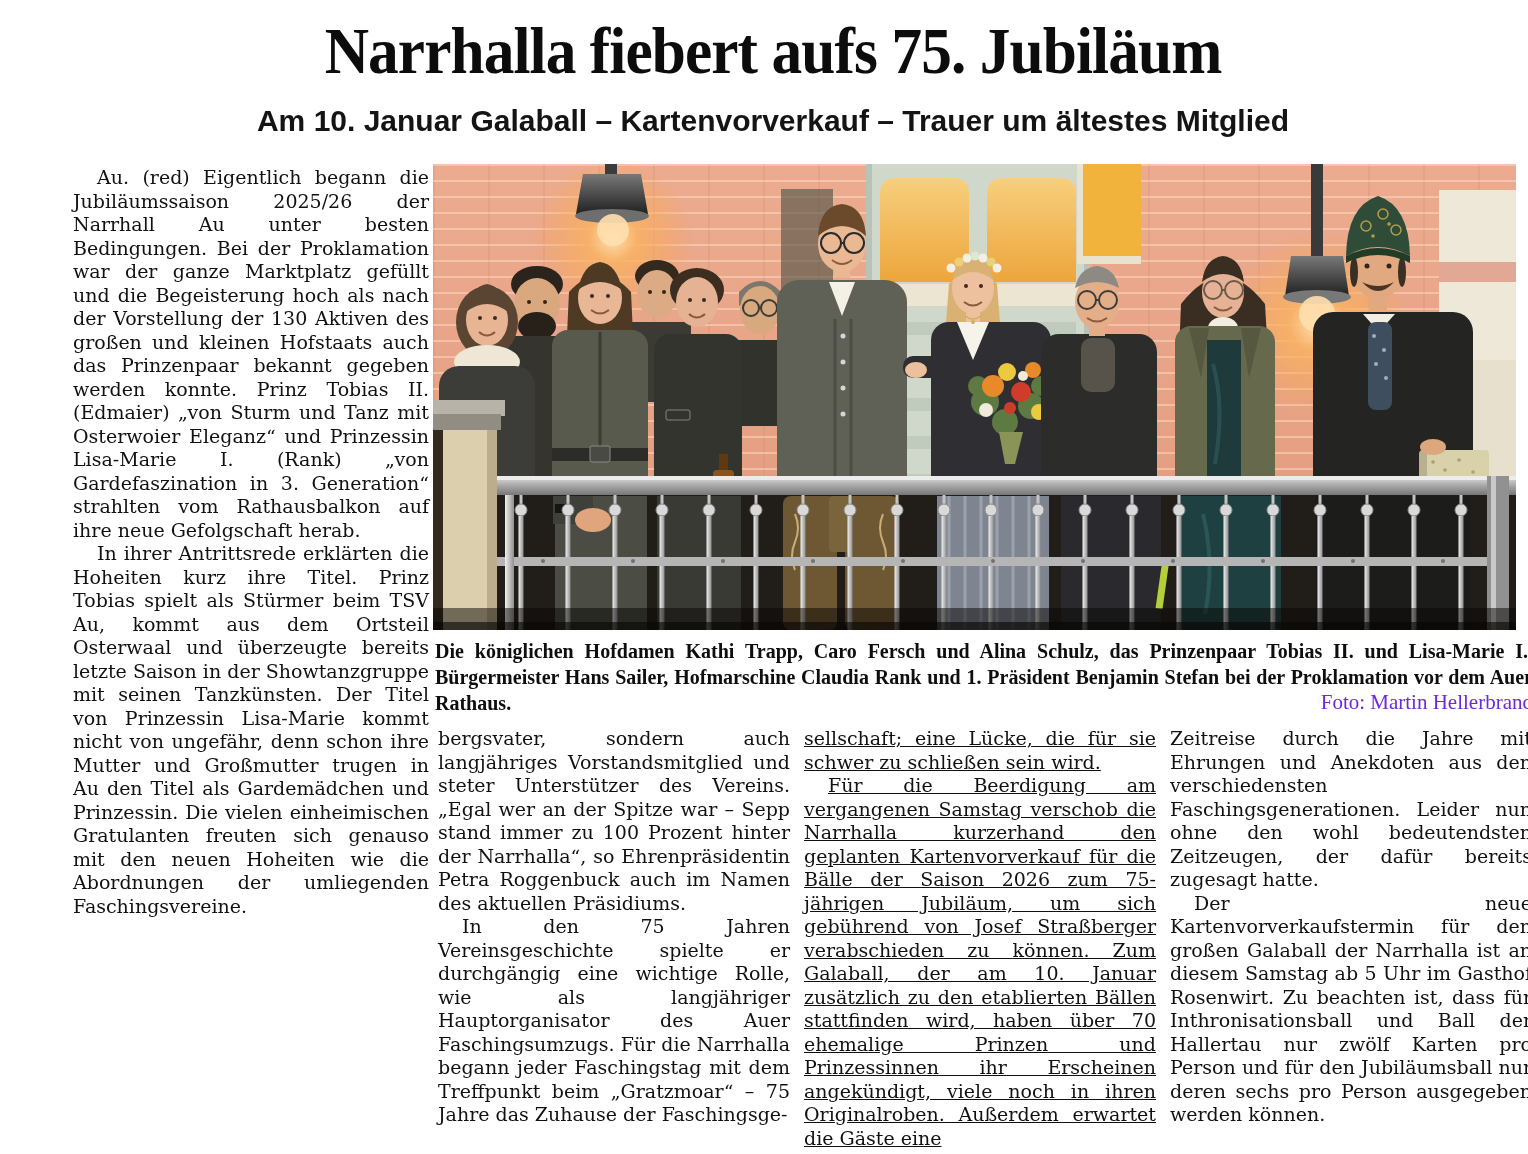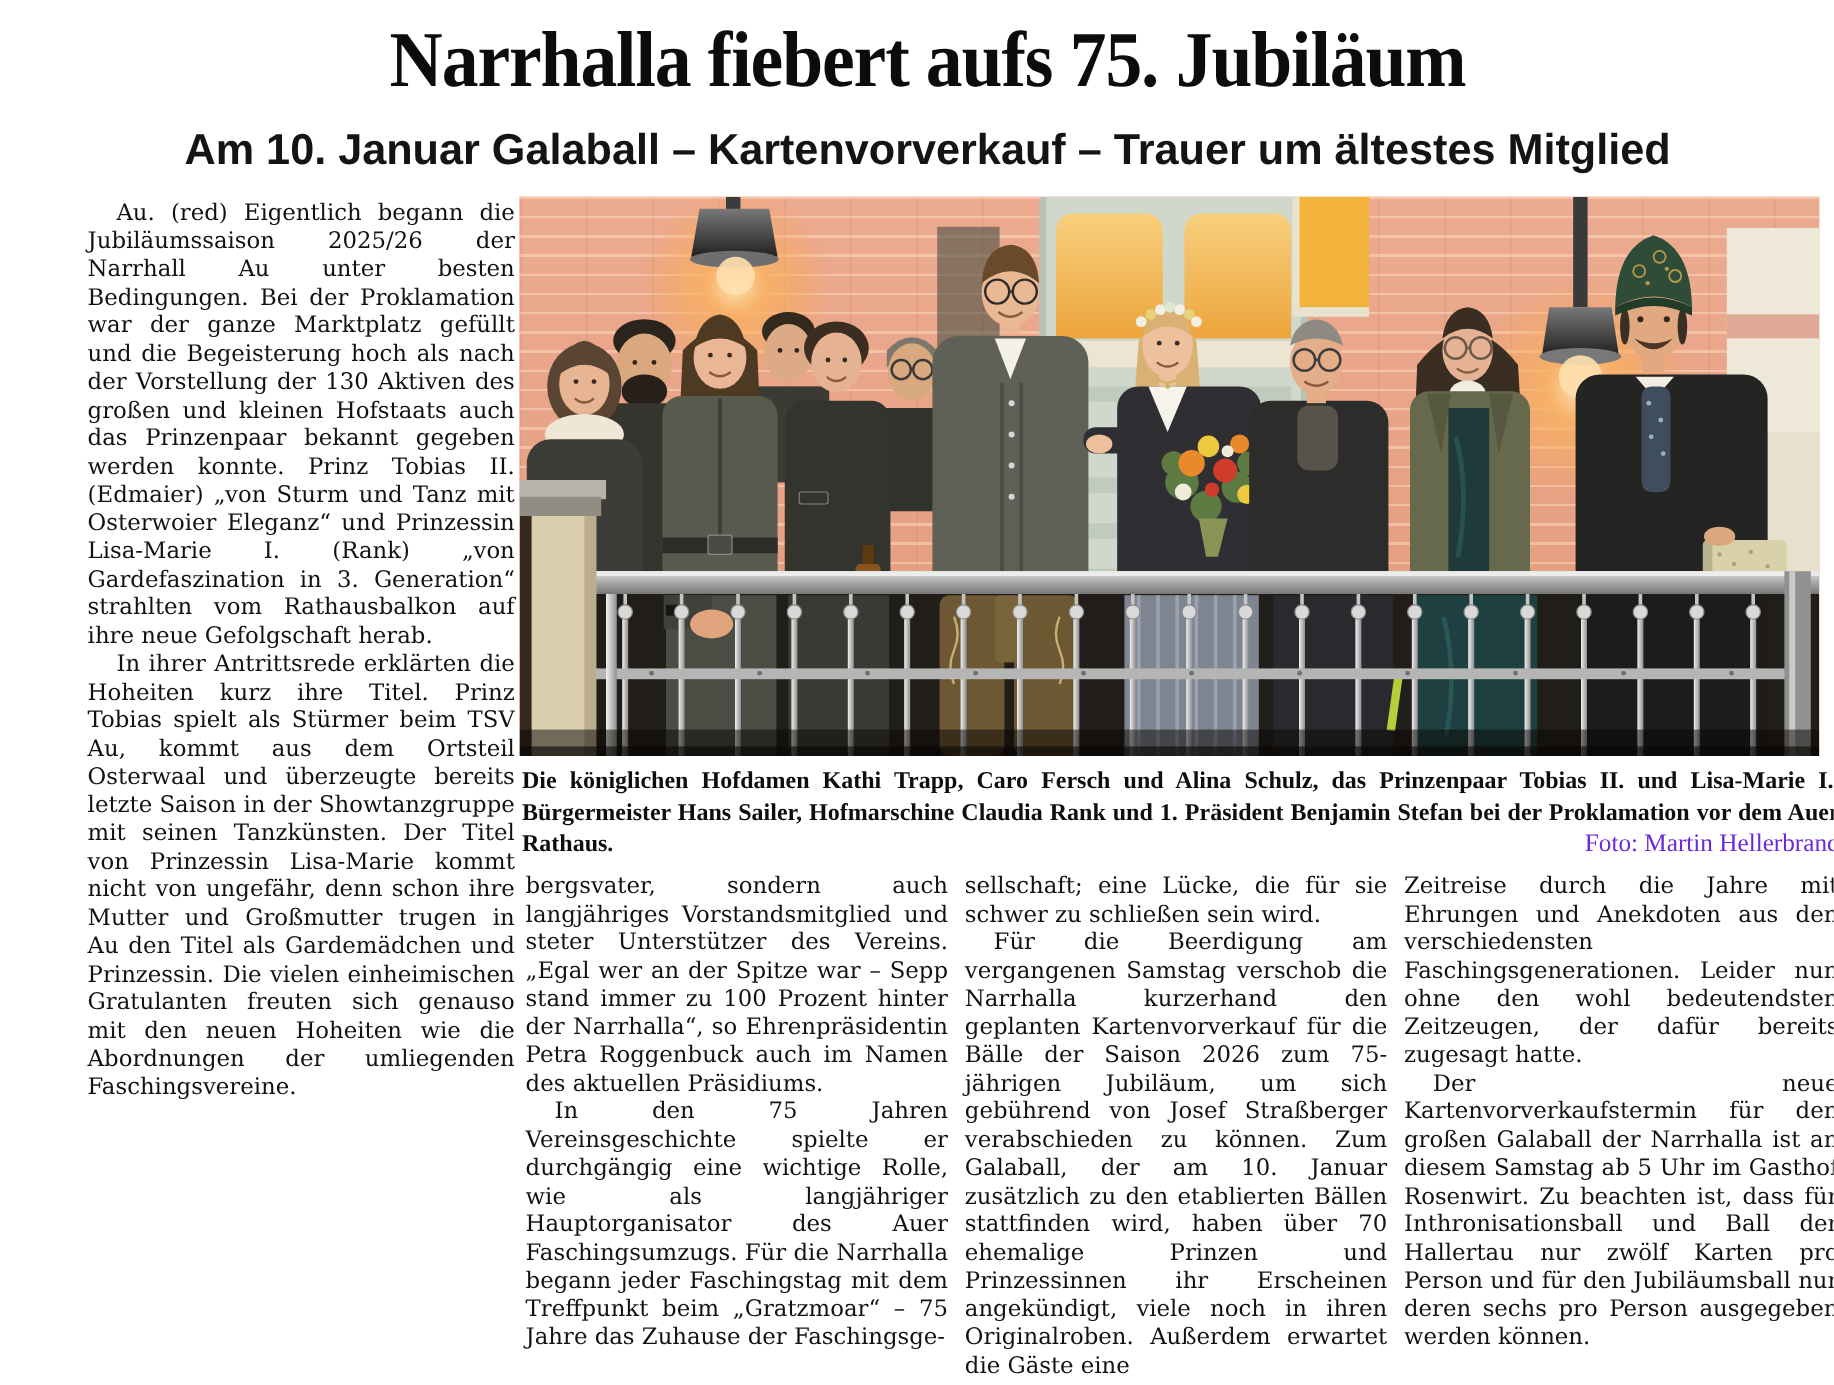--- a/index.html
+++ b/index.html
@@ -5,30 +5,30 @@
   html,body{margin:0;padding:0;background:#ffffff;}
   body{width:1528px;height:1154px;position:relative;overflow:hidden;
        font-family:"DejaVu Serif",serif;color:#111;}
   .page{position:absolute;inset:0;margin-left:18px;}
 
   
   .title{position:absolute;left:0;right:0;top:16px;margin:0;text-align:center;
          font-family:"Liberation Serif",serif;font-weight:700;font-size:66px;line-height:1.05;
          letter-spacing:-1px;transform:scaleX(.93);transform-origin:50% 50%;color:#0c0c0c;}
   .subtitle{position:absolute;left:0;right:0;top:104px;margin:0;text-align:center;
-         font-family:"Liberation Sans",sans-serif;font-weight:700;font-size:36px;color:#141414;}
+         font-family:"Liberation Sans",sans-serif;font-weight:700;font-size:30px;color:#141414;}
 
   
   .col{position:absolute;font-size:19px;line-height:23.5px;text-align:justify;
        hyphens:auto;-webkit-hyphens:auto;}
   .col p{margin:0;}
   .col p.indent{text-indent:24px;}
   #col1{left:55px;top:166px;width:356px;height:972px;}
   #col2{left:420px;top:727px;width:352px;height:415px;}
-  #col3{left:786px;top:727px;width:352px;height:415px;}
+  #col3{left:786px;top:727px;width:352px;height:415px;text-decoration:underline;}
   #col4{left:1152px;top:727px;width:362px;height:415px;}
   .lead{font-weight:400;}
 
   
   .photo{position:absolute;left:415px;top:164px;width:1083px;height:466px;margin:0;
          background-color:#e8a78c;
          background-image:
            repeating-linear-gradient(0deg, rgba(255,221,198,.5) 0 2px, rgba(255,221,198,0) 2px 16px),
            repeating-linear-gradient(90deg, rgba(205,130,100,.22) 0 2px, rgba(205,130,100,0) 2px 55px),
            radial-gradient(130% 110% at 50% 25%, rgba(0,0,0,0) 55%, rgba(95,45,22,.28) 100%),

